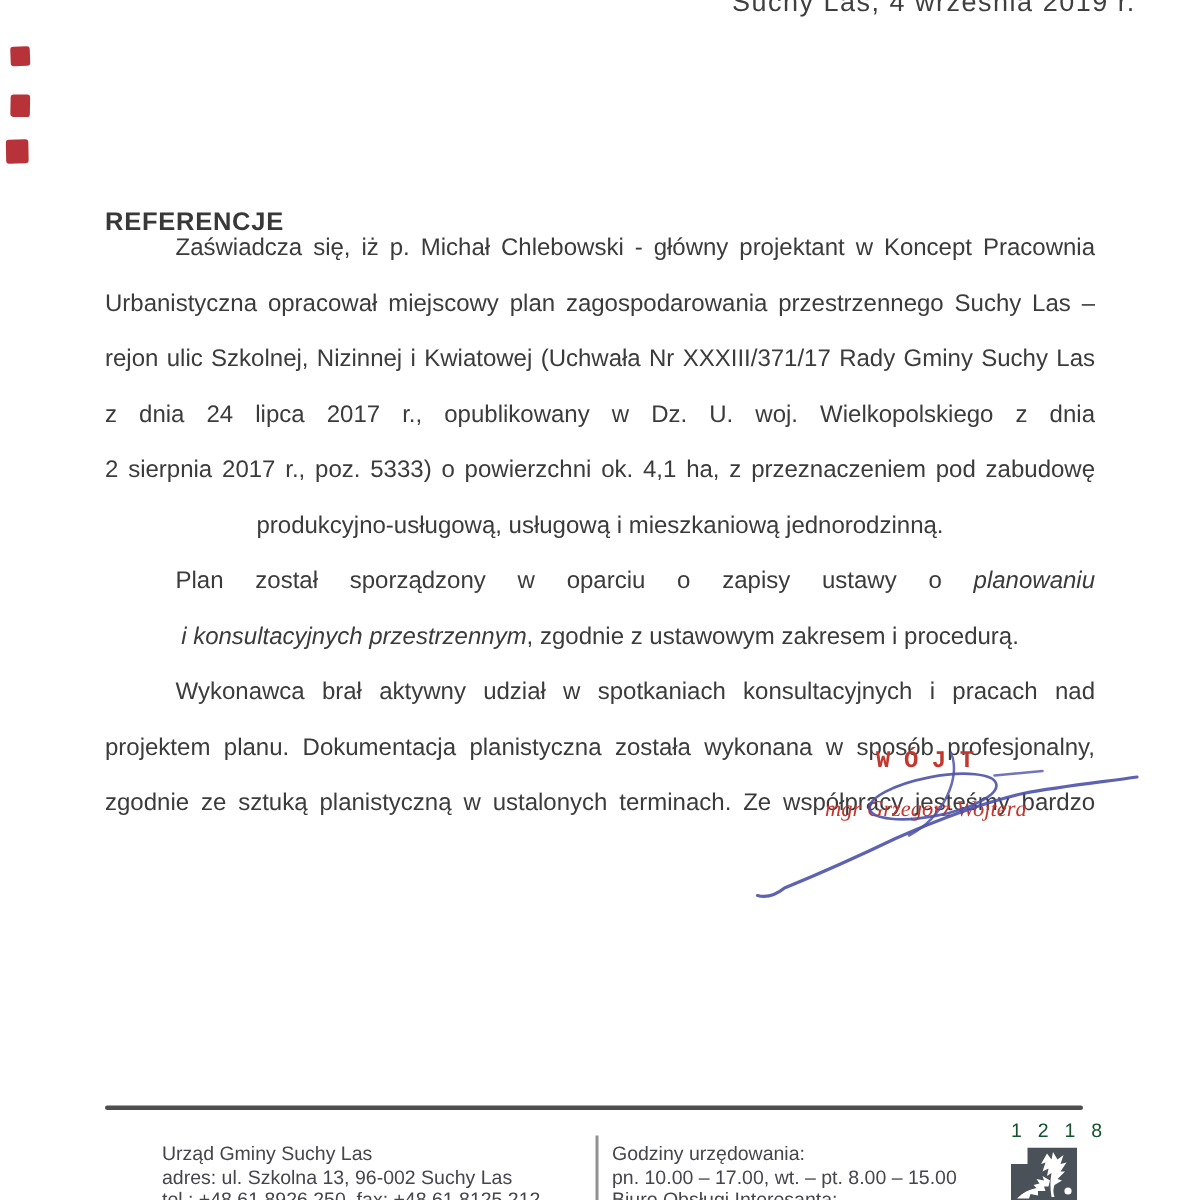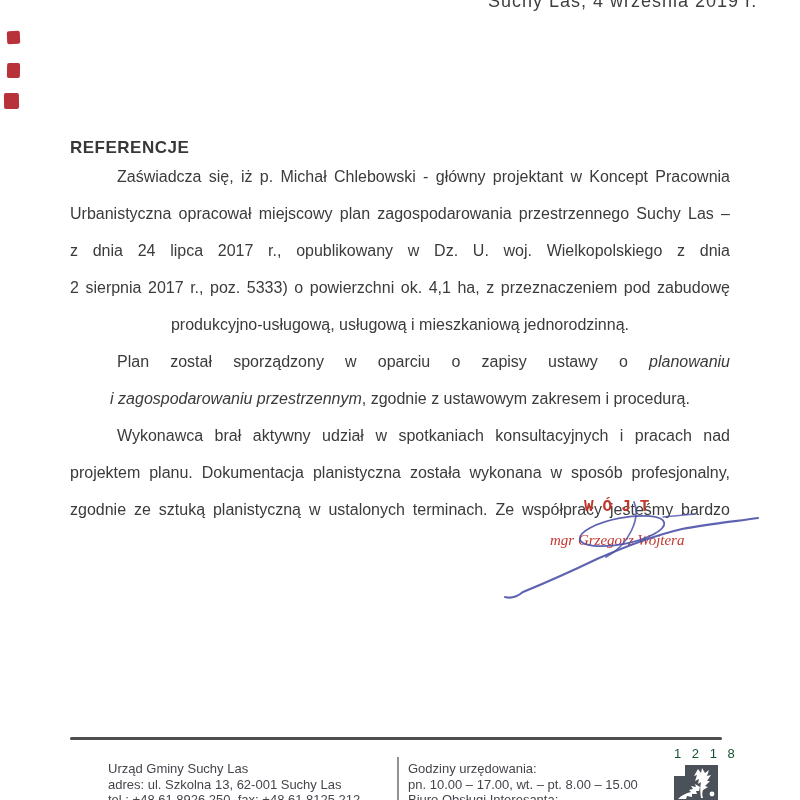--- a/index.html
+++ b/index.html
@@ -20,21 +20,21 @@
   .red-mark.m2{left:7px;top:63px;width:13px;height:15px;transform:rotate(1deg);}
   .red-mark.m3{left:4px;top:93px;width:15px;height:16px;transform:rotate(-1deg);}
   
   .doc-title{
     position:absolute;left:70px;top:138px;width:660px;
     font-weight:bold;font-size:17px;letter-spacing:.5px;
     color:#383838;
   }
   
   .body-text{
-    position:absolute;left:70px;top:158px;width:660px;
+    position:absolute;left:70px;top:147px;width:660px;
     font-size:16px;color:#3b3b3b;
   }
   .bline{height:37px;line-height:37px;white-space:normal;overflow:hidden;}
   .bline.jfull{text-align:justify;text-align-last:justify;}
   .bline.jleft{text-align:center;}
   .bline.indent{text-indent:47px;}
   .bline i{font-style:italic;margin-top:37px;}
   
   .wojt-title{
     position:absolute;left:584px;top:498px;
@@ -67,46 +67,47 @@
 
 <div class="red-mark m1"></div>
 <div class="red-mark m2"></div>
 <div class="red-mark m3"></div>
 
 <div class="doc-title">REFERENCJE</div>
 
 <div class="body-text" id="body-text">
     <div class="bline jfull indent"><span>Zaświadcza się, iż p. Michał Chlebowski - główny projektant w Koncept Pracownia</span></div>
     <div class="bline jfull"><span>Urbanistyczna opracował miejscowy plan zagospodarowania przestrzennego Suchy Las –</span></div>
+    <div class="bline jfull"><span>rejon ulic Szkolnej, Nizinnej i Kwiatowej (Uchwała Nr XXXIII/371/17 Rady Gminy Suchy Las</span></div>
     <div class="bline jfull"><span>z dnia 24 lipca 2017 r., opublikowany w Dz. U. woj. Wielkopolskiego z dnia</span></div>
     <div class="bline jfull"><span>2 sierpnia 2017 r., poz. 5333) o powierzchni ok. 4,1 ha, z przeznaczeniem pod zabudowę</span></div>
     <div class="bline jleft"><span>produkcyjno-usługową, usługową i mieszkaniową jednorodzinną.</span></div>
     <div class="bline jfull indent"><span>Plan został sporządzony w oparciu o zapisy ustawy o </span><i>planowaniu</i></div>
-    <div class="bline jleft"><i>i zagospodarowaniu przestrzennym</i><span>, zgodnie z ustawowym zakresem i procedurą.</span></div>
+    <div class="bline jleft"><i>i konsultacyjnych przestrzennym</i><span>, zgodnie z ustawowym zakresem i procedurą.</span></div>
     <div class="bline jfull indent"><span>Wykonawca brał aktywny udział w spotkaniach konsultacyjnych i pracach nad</span></div>
     <div class="bline jfull"><span>projektem planu. Dokumentacja planistyczna została wykonana w sposób profesjonalny,</span></div>
     <div class="bline jfull"><span>zgodnie ze sztuką planistyczną w ustalonych terminach. Ze współpracy jesteśmy bardzo</span></div>
   </div>
 
 <div class="wojt-title">WÓJT</div>
 <div class="wojt-name">mgr Grzegorz Wojtera</div>
 
 <svg class="signature-svg" width="320" height="125" viewBox="0 0 320 125" fill="none">
   <ellipse cx="172" cy="44" rx="43" ry="13" stroke="#4d52a8" stroke-width="1.8" opacity="0.9" transform="rotate(-11 172 44)"></ellipse>
   <path d="M55,110 C62,112 68,109 73,105 C95,96 122,84 147,72 C172,61 202,49 232,42 C258,37 288,34 308,31" stroke="#4d52a8" stroke-width="2.1" stroke-linecap="round" opacity="0.9"></path>
   <path d="M184,15 C191,31 179,58 156,70" stroke="#4d52a8" stroke-width="1.7" stroke-linecap="round" opacity="0.85"></path>
   <path d="M213,30 L245,27" stroke="#4d52a8" stroke-width="1.7" stroke-linecap="round" opacity="0.8"></path>
 </svg>
 
 <div class="footer-rule"></div>
 <div class="footer-divider"></div>
 
 <div class="footer-col left">
   <div>Urząd Gminy Suchy Las</div>
-  <div>adres: ul. Szkolna 13, 62-001 Suchy Las</div>
+  <div>adres: ul. Szkolna 13, 96-002 Suchy Las</div>
   <div>tel.: +48 61 8926 250, fax: +48 61 8125 212</div>
 </div>
 
 <div class="footer-col right">
   <div>Godziny urzędowania:</div>
   <div>pn. 10.00 – 17.00, wt. – pt. 8.00 – 15.00</div>
   <div>Biuro Obsługi Interesanta:</div>
 </div>
 
 <div class="footer-number">1 2 1 8</div>

